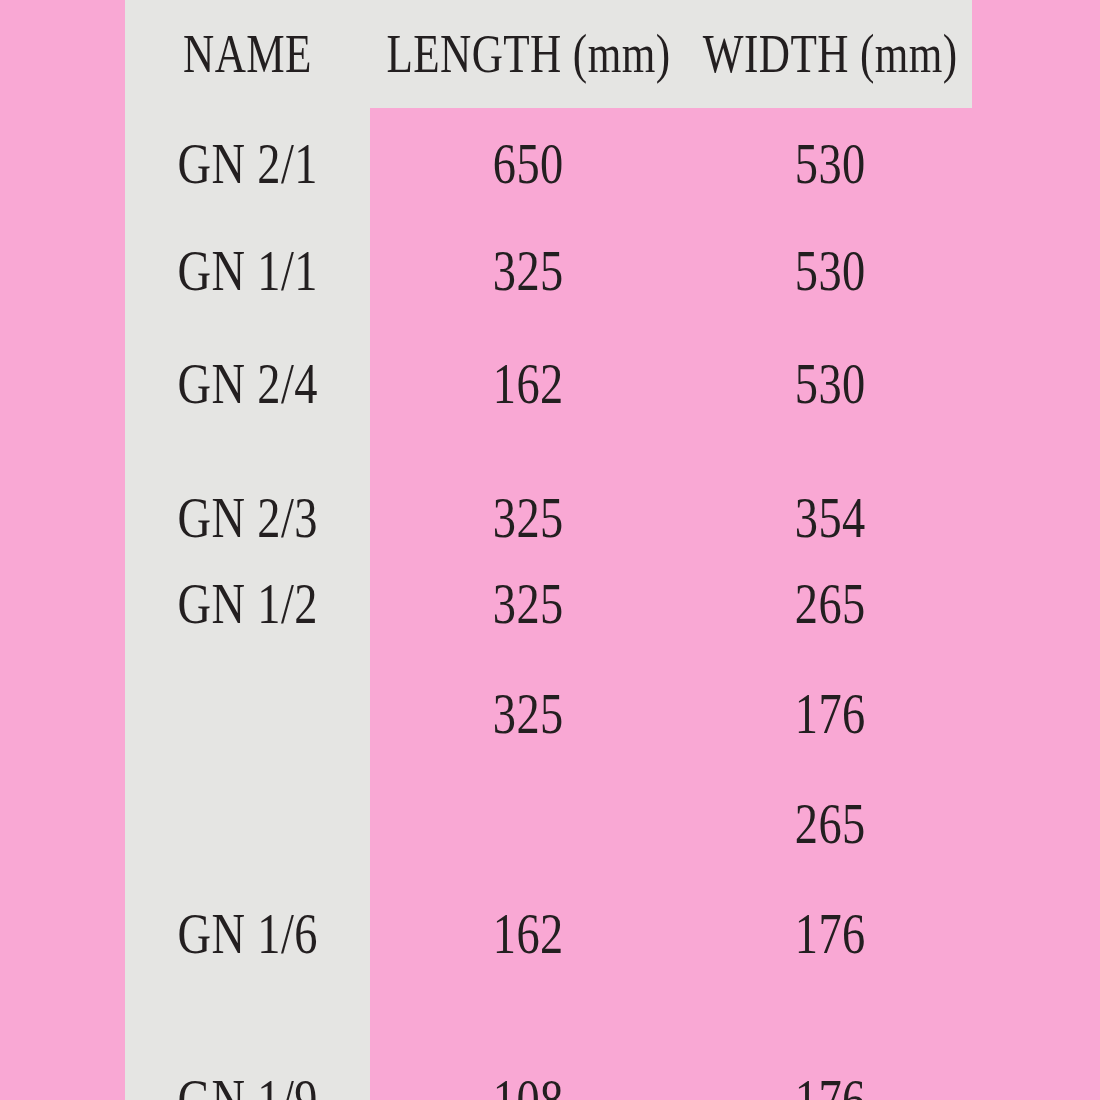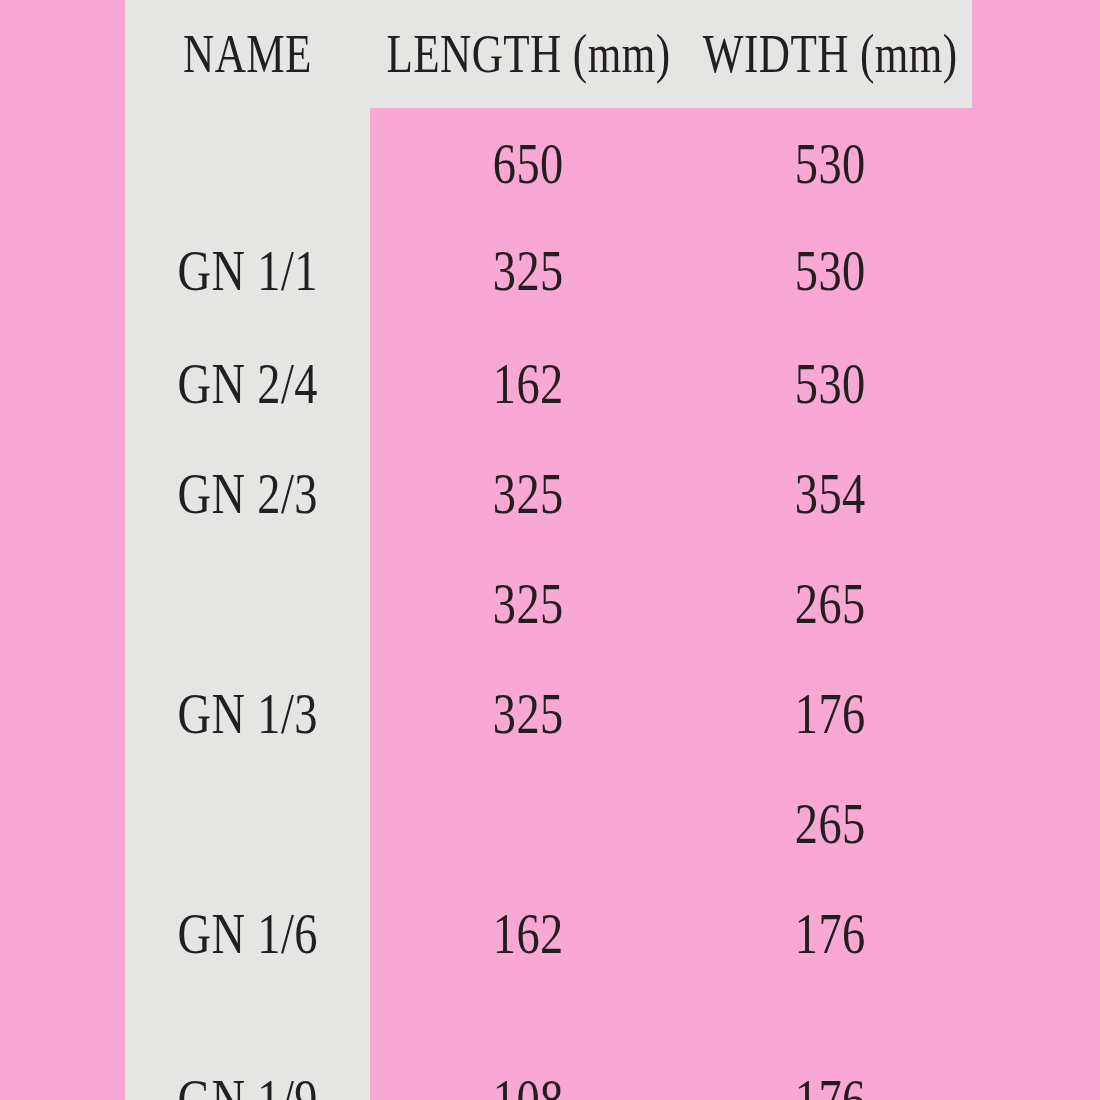--- a/index.html
+++ b/index.html
@@ -65,21 +65,21 @@
     font-size: 54px;
   }
   .data .t {
     font-size: 58px;
     font-weight: 300;
   }
   
   .r0 { top: 108px; }
   .r1 { top: 215px; }
   .r2 { top: 328px; }
-  .r3 { top: 438px; }
+  .r3 { top: 462px; }
   .r4 { top: 548px; }
   .r5 { top: 658px; }
   .r6 { top: 768px; }
   .r7 { top: 878px; }
   .r8 { top: 1044px; }
 </style>
 </head>
 <body>
 
 <div class="page">
@@ -93,20 +93,23 @@
       </div>
     <div class="cell c3">
         <span class="t">WIDTH (mm)</span>
       </div>
     <div class="cell c2">
         <span class="t">LENGTH (mm)</span>
       </div>
   </div>
 
   <div class="row data r0">
+    <div class="cell c1">
+        <span class="t">GN 2/1</span>
+      </div>
     <div class="cell c2">
         <span class="t">650</span>
       </div>
     <div class="cell c3">
         <span class="t">530</span>
       </div>
   </div>
 
   <div class="row data r1">
     <div class="cell c1">
@@ -138,32 +141,32 @@
       </div>
     <div class="cell c2">
         <span class="t">325</span>
       </div>
     <div class="cell c3">
         <span class="t">354</span>
       </div>
   </div>
 
   <div class="row data r4">
+    <div class="cell c1">
+        <span class="t">GN 1/2</span>
+      </div>
     <div class="cell c2">
         <span class="t">325</span>
       </div>
     <div class="cell c3">
         <span class="t">265</span>
       </div>
   </div>
 
   <div class="row data r5">
-    <div class="cell c1">
-        <span class="t">GN 1/3</span>
-      </div>
     <div class="cell c2">
         <span class="t">325</span>
       </div>
     <div class="cell c3">
         <span class="t">176</span>
       </div>
   </div>
 
   <div class="row data r6">
     <div class="cell c3">

